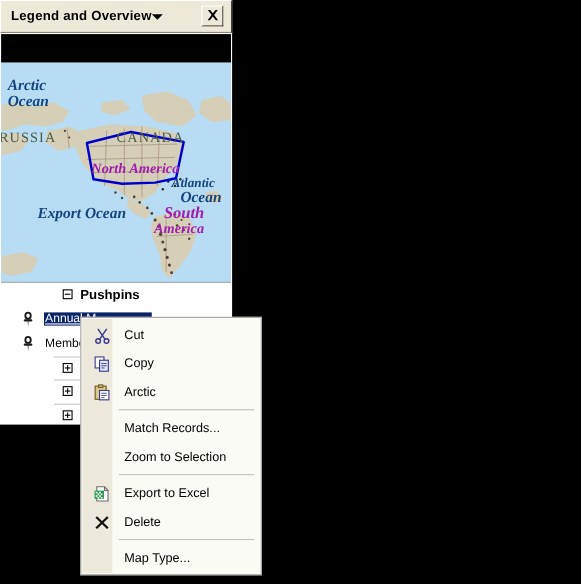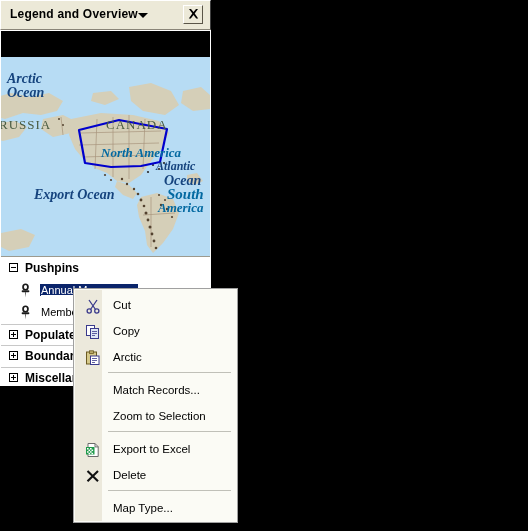--- a/index.html
+++ b/index.html
@@ -106,22 +106,21 @@
   .map-label {
     position: absolute;
     font-family: "Liberation Serif", serif;
     font-style: italic;
     font-weight: bold;
     color: #16447e;
     white-space: pre;
     pointer-events: none;
   }
   .map-label-land {
-    color: #0369a1;
-    padding-left: 18px;
+    color: #a21caf;
   }
   .map-label-country {
     font-family: "Liberation Serif", serif;
     font-style: normal;
     font-weight: normal;
     color: #4a5c42;
     letter-spacing: 1px;
   }
 
   
@@ -133,20 +132,21 @@
     height: 127px;
     background: #ffffff;
     overflow: hidden;
   }
   .tree-group {
     position: relative;
     height: 22px;
     border-bottom: 1px solid #c8c8c8;
     box-sizing: border-box;
     cursor: default;
+    margin-left: 48px;
   }
   .tree-group.no-rule { border-bottom: none; }
   .expander {
     position: absolute;
     left: 8px;
     top: 5px;
     width: 9px;
     height: 9px;
     border: 1px solid #000000;
     background: #ffffff;

